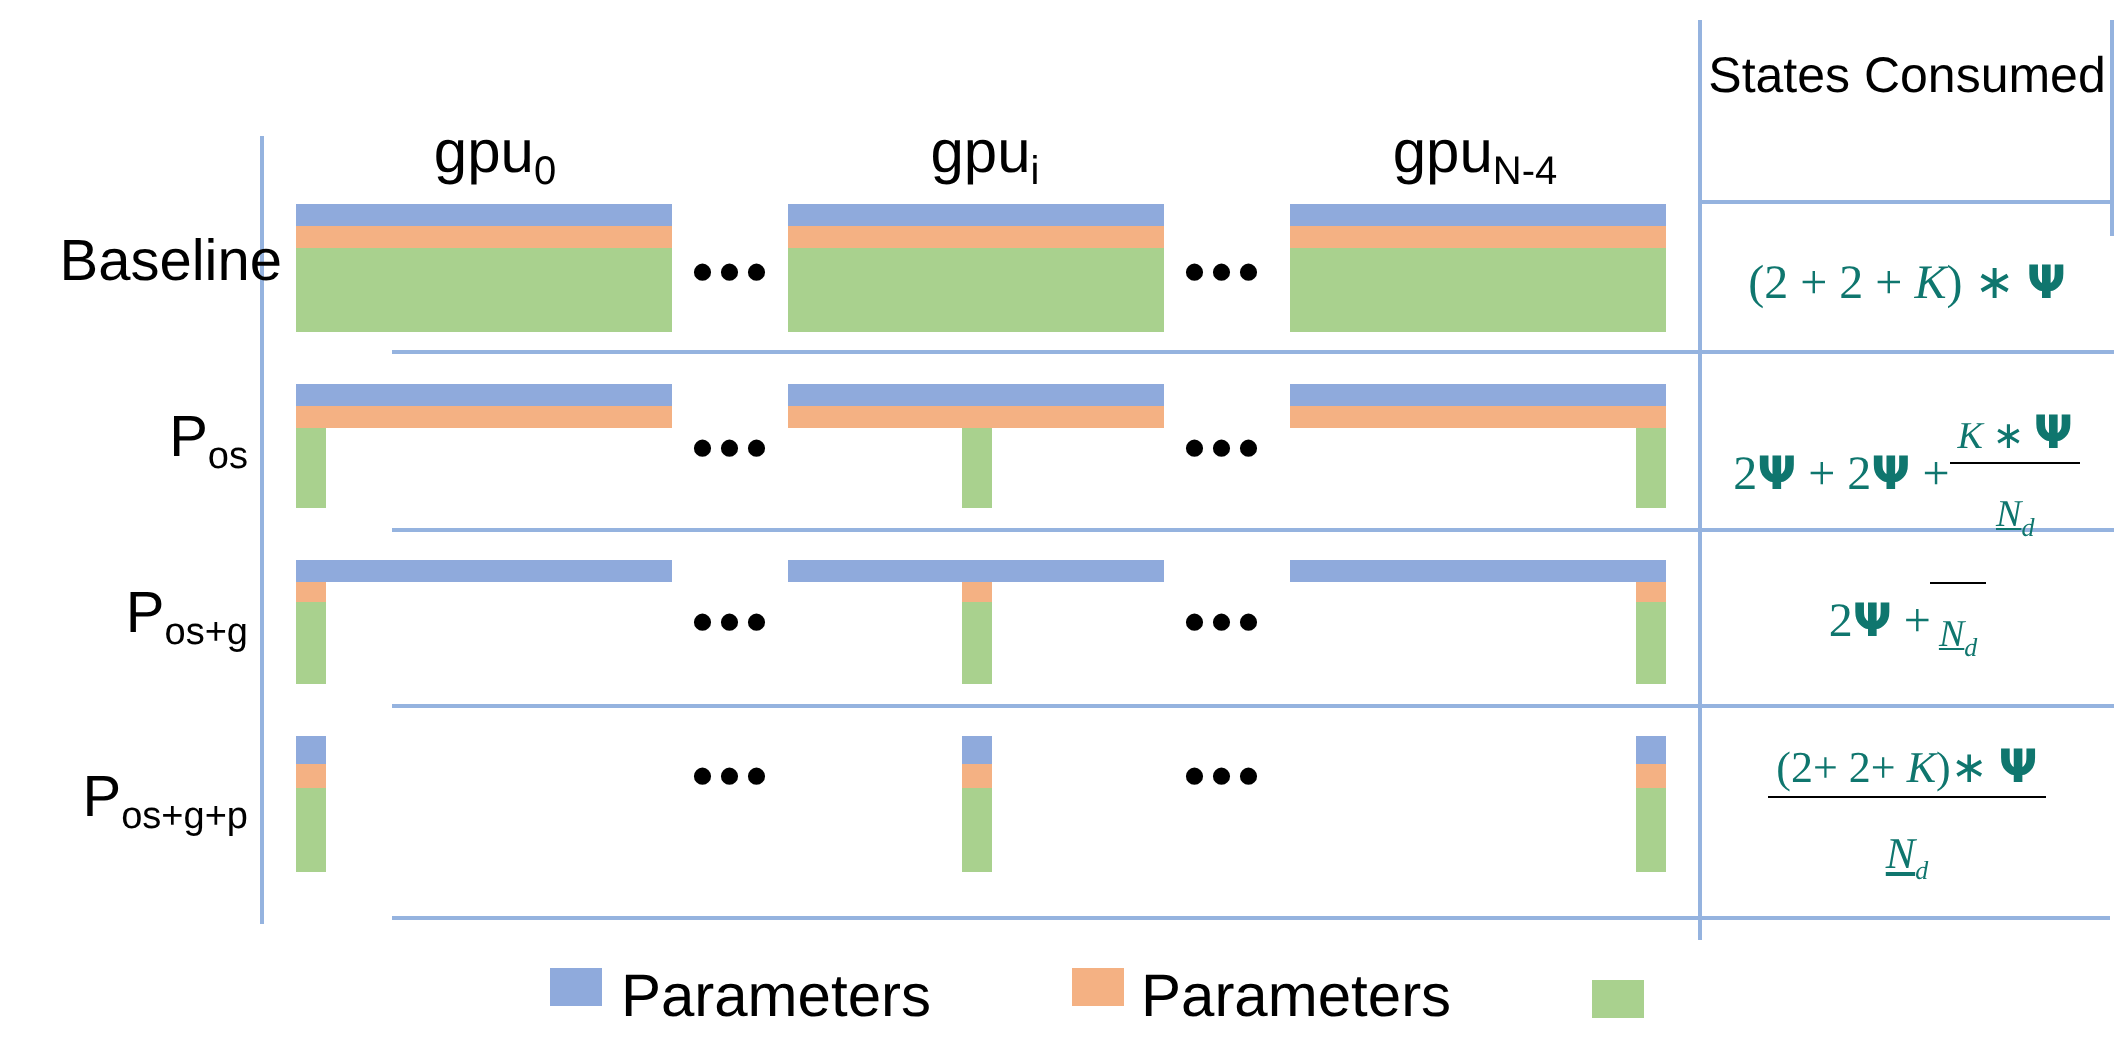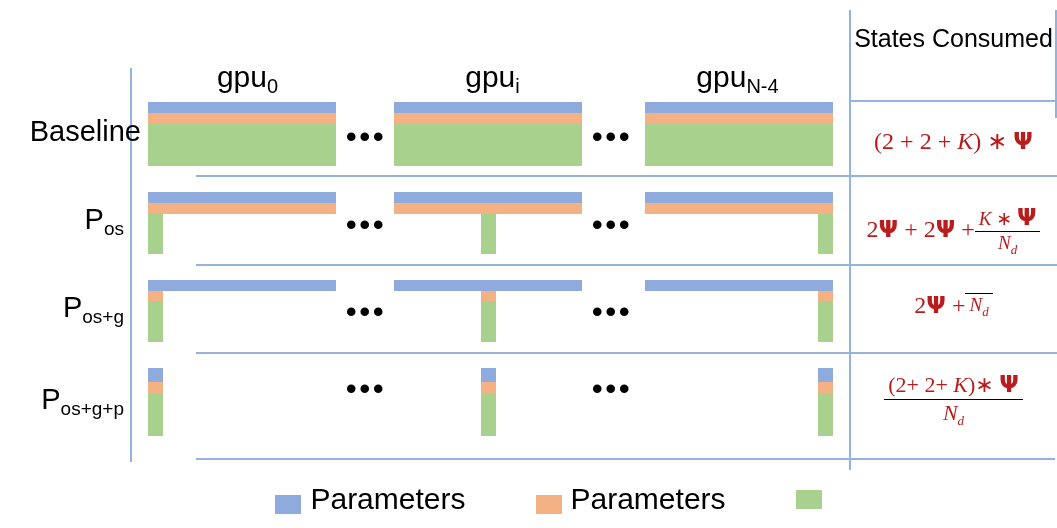--- a/index.html
+++ b/index.html
@@ -28,36 +28,36 @@
   .green{background:#a9d18e;}
 
   
   .dots{position:absolute;font-size:30px;font-weight:bold;color:#000;
         letter-spacing:3px;line-height:1;white-space:nowrap;}
 
   
   .memhdr{position:absolute;font-size:25px;text-align:center;line-height:1.18;
           color:#000;width:205px;left:851px;}
   .formula{position:absolute;width:205px;left:851px;text-align:center;
-           font-family:"Liberation Serif",serif;font-size:24px;color:#b91c1c;}
+           font-family:"Liberation Serif",serif;font-size:24px;color:#0f766e;}
   .formula .it{font-style:italic;}
   .formula .psi{font-weight:bold;font-family:"DejaVu Sans",sans-serif;font-size:23px;}
   .frac{display:inline-block;vertical-align:middle;text-align:center;
         position:relative;top:-1px;}
   .frac .num{display:block;padding:0 4px 1px 4px;font-size:19px;}
-  .frac .den{display:block;padding:0 4px 0 4px;border-top:1.6px solid #000;font-size:19px;}
+  .frac .den{display:block;padding:15px 4px 0 4px;border-top:1.6px solid #000;font-size:19px;text-decoration:underline;}
   .frac.big .num{font-size:22px;}
   .frac.big .den{font-size:22px;}
   .frac .den .it{font-style:italic;}
   .frac .den sub{font-size:13px;font-style:italic;}
 
   
   .legend{position:absolute;left:0;top:470px;width:1057px;height:58px;
           display:flex;align-items:center;justify-content:center;gap:30px;}
-  .legitem{display:flex;align-items:flex-end;gap:9px;margin-left:40px;}
+  .legitem{display:flex;align-items:flex-start;gap:9px;margin-left:40px;}
   .swatch{width:26px;height:19px;display:block;}
   .legtext{font-size:30px;color:#000;line-height:1;white-space:nowrap;}
 </style>
 </head>
 <body>
 
 <div class="vline" style="left:130px;top:68px;height:394px;"></div>
 <div class="vline" style="left:849px;top:10px;height:460px;"></div>
 <div class="vline" style="left:1055px;top:10px;height:108px;"></div>
 

